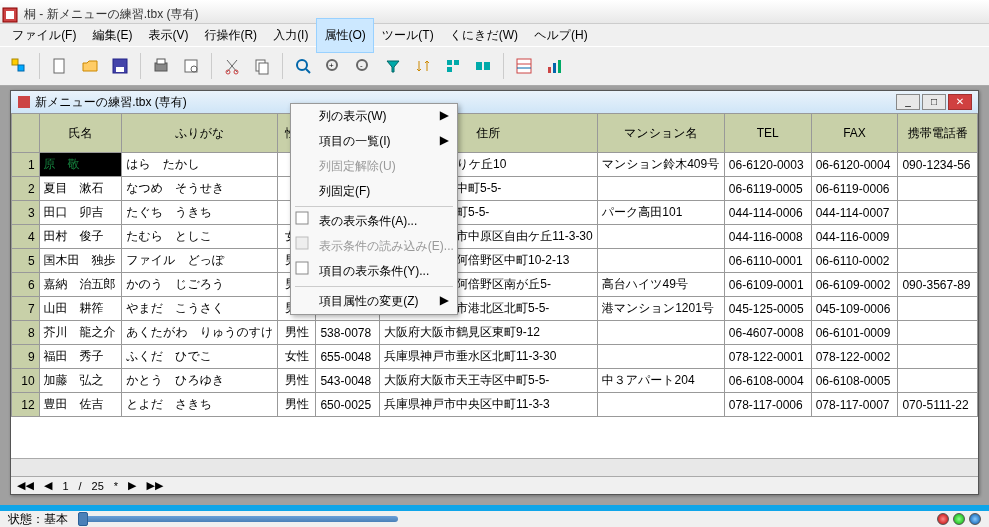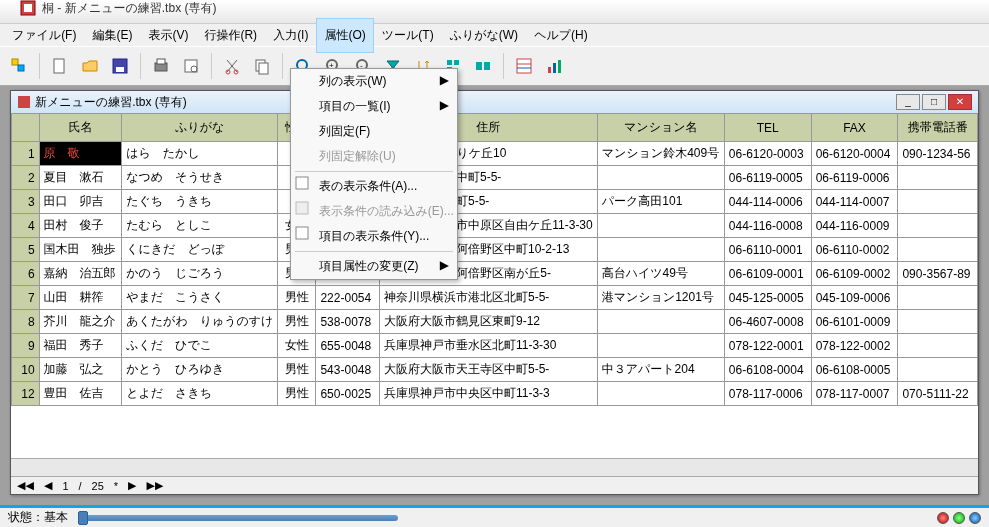--- a/index.html
+++ b/index.html
@@ -1,58 +1,58 @@
 <!DOCTYPE html>
 <html><head>
 <meta charset="utf-8">
 <style>
 * { margin: 0; padding: 0; box-sizing: border-box; }
 body { font-family: "MS PGothic", "Meiryo", sans-serif; font-size: 12px; background: #f0f0f0; width: 989px; height: 527px; overflow: hidden; }
-.titlebar { background: linear-gradient(#fff,#e8e8e8); height: 24px; display: flex; align-items: flex-start; padding: 0 20px; border-bottom: 1px solid #ccc; }
+.titlebar { background: linear-gradient(#fff,#e8e8e8); height: 24px; display: flex; align-items: flex-end; padding: 0 2px; border-bottom: 1px solid #ccc; }
 .titlebar .icon { width: 16px; height: 16px; margin-right: 6px; }
 .titlebar .title { color: #333; }
 .menubar { background: #f0f0f0; height: 22px; display: flex; align-items: center; padding: 0 4px; }
 .menubar .mitem { padding: 3px 8px; cursor: default; }
 .menubar .mitem.active { background: #cce8ff; border: 1px solid #99d1ff; padding: 8px 7px; }
 .toolbar { background: #f0f0f0; height: 40px; border-top: 1px solid #fff; border-bottom: 1px solid #aaa; display: flex; align-items: center; padding: 0 6px; gap: 4px; }
 .toolbar .tbtn { width: 26px; height: 26px; display: flex; align-items: center; justify-content: center; border: 1px solid transparent; }
 .toolbar .sep { width: 1px; height: 26px; background: #ccc; margin: 0 3px; }
 .mdi-area { background: #a0a0a0; position: relative; height: 419px; padding: 6px; }
 .docwin { position: absolute; left: 10px; top: 4px; right: 10px; bottom: 10px; background: #fff; border: 1px solid #555; box-shadow: 1px 1px 3px rgba(0,0,0,.3); display: flex; flex-direction: column; }
 .docwin .dtitle { background: linear-gradient(#eaf3fb,#cfe5f7); height: 22px; display: flex; align-items: center; padding: 0 6px; font-size: 12px; }
 .docwin .dtitle .spacer { flex: 1; }
 .docwin .dtitle .wbtn { width: 24px; height: 16px; margin-left: 2px; border: 1px solid #888; background: #e8e8e8; font-size: 10px; text-align: center; line-height: 14px; }
 .docwin .dtitle .wbtn.close { background: #d04040; color: #fff; border-color: #a03030; }
 .grid-wrap { flex: 1; overflow: hidden; position: relative; }
 table { border-collapse: collapse; width: 100%; }
 th, td { border: 1px solid #999; padding: 2px 4px; font-size: 12px; height: 24px; white-space: nowrap; overflow: hidden; }
-thead th { background: #c8d0a8; color: #000; font-weight: normal; text-align: center; height: 28px; }
+thead th { background: #c8d0a8; color: #000; font-weight: normal; text-align: center; height: 39px; }
 tbody td.rownum { background: #c8d0a8; text-align: right; width: 50px; font-size: 12px; }
 tbody tr.cur td.rownum { background: #c8d0a8; }
-tbody tr.cur td.name-cell { background: #000; color: #ef4444; }
+tbody tr.cur td.name-cell { background: #000; color: #15803d; }
 .col-name { width: 90px; }
 .col-kana { width: 120px; }
 .col-sex { width: 60px; text-align: center; }
 .col-zip { width: 80px; }
 .col-addr { width: 180px; }
 .col-man { width: 130px; }
 .col-tel { width: 100px; }
 .col-fax { width: 100px; }
 .col-mob { width: 90px; }
 .hscroll { height: 18px; background: #e8e8e8; border-top: 1px solid #aaa; }
 .docfooter { height: 18px; background: #f0f0f0; border-top: 1px solid #aaa; display: flex; align-items: center; padding: 0 6px; font-size: 11px; gap: 10px; }
-.statusbar { height: 22px; background: #f0f0f0; border-top: 3px solid #0ea5e9; display: flex; align-items: center; padding: 0 8px; font-size: 12px; }
+.statusbar { height: 22px; background: #f0f0f0; border-top: 6px solid #0ea5e9; display: flex; align-items: center; padding: 0 8px; font-size: 12px; }
 .statusbar .slider { margin-left: 10px; width: 320px; height: 6px; background: linear-gradient(#6aa0d8,#4a80b8); border-radius: 3px; position: relative; }
 .statusbar .slider .knob { position: absolute; left: 0; top: -4px; width: 10px; height: 14px; background: #4a80b8; border: 1px solid #2a6098; border-radius: 2px; }
 .statusbar .leds { margin-left: auto; display: flex; gap: 4px; }
 .led { width: 12px; height: 12px; border-radius: 50%; border: 1px solid #555; }
 .led.r { background: radial-gradient(#f88,#b00); }
 .led.g { background: radial-gradient(#8f8,#0a0); }
 .led.b { background: radial-gradient(#8cf,#05a); }
-.dropdown { position: absolute; background: #f8f8f8; border: 1px solid #999; box-shadow: 2px 2px 5px rgba(0,0,0,.3); font-size: 12px; z-index: 100; }
+.dropdown { position: absolute; background: #f8f8f8; border: 1px solid #999; box-shadow: 2px 2px 5px rgba(0,0,0,.3); font-size: 12px; z-index: 100; margin-top: 35px; }
 .dropdown .ditem { padding: 4px 30px 4px 28px; position: relative; white-space: nowrap; }
 .dropdown .ditem.disabled { color: #999; }
 .dropdown .ditem .arrow { position: absolute; right: 8px; top: 4px; }
 .dropdown .dsep { height: 1px; background: #ccc; margin: 2px 4px; }
 .dropdown .ditem.hover { background: #cce8ff; }
 .dropdown .ditem .micon { position: absolute; left: 4px; top: 2px; width: 16px; height: 16px; }
 svg { display: block; }
 </style>
 </head>
 <body>
@@ -68,21 +68,21 @@
 </div>
 
 <div class="menubar">
   <span class="mitem">ファイル(F)</span>
   <span class="mitem">編集(E)</span>
   <span class="mitem">表示(V)</span>
   <span class="mitem">行操作(R)</span>
   <span class="mitem">入力(I)</span>
   <span class="mitem active">属性(O)</span>
   <span class="mitem">ツール(T)</span>
-  <span class="mitem">ふりがな(W)</span>
+  <span class="mitem">くにきだ(W)</span>
   <span class="mitem">ヘルプ(H)</span>
 </div>
 
 <div class="toolbar">
   <div class="tbtn">
       <svg width="20" height="20">
         <rect x="3" y="3" width="6" height="6" fill="#fc0" stroke="#a80"></rect>
         <rect x="9" y="9" width="6" height="6" fill="#0af" stroke="#06a"></rect>
       </svg>
     </div>
@@ -264,21 +264,21 @@
               <td class="col-zip"></td>
               <td class="col-addr">神奈川県川崎市中原区自由ケ丘11-3-30</td>
               <td class="col-man"></td>
               <td class="col-tel">044-116-0008</td>
               <td class="col-fax">044-116-0009</td>
               <td class="col-mob"></td>
             </tr>
             <tr>
               <td class="rownum">5</td>
               <td class="col-name name-cell">国木田　独歩</td>
-              <td class="col-kana">くにきだ　どっぽ</td>
+              <td class="col-kana">ファイル　どっぽ</td>
               <td class="col-sex">男性</td>
               <td class="col-zip">545-0050</td>
               <td class="col-addr">大阪府大阪市阿倍野区中町10-2-13</td>
               <td class="col-man"></td>
               <td class="col-tel">06-6110-0001</td>
               <td class="col-fax">06-6110-0002</td>
               <td class="col-mob"></td>
             </tr>
             <tr>
               <td class="rownum">6</td>
@@ -364,22 +364,22 @@
       <span>25</span>
       <span>*</span>
       <span>▶</span>
       <span>▶▶</span>
     </div>
   </div>
 
   <div class="dropdown" style="left:290px; top:-18px; width:168px">
     <div class="ditem"><span>列の表示(W)</span><span class="arrow">▶</span></div>
     <div class="ditem"><span>項目の一覧(I)</span><span class="arrow">▶</span></div>
+    <div class="ditem disabled"><span>列固定解除(U)</span></div>
     <div class="ditem"><span>列固定(F)</span></div>
-    <div class="ditem disabled"><span>列固定解除(U)</span></div>
     <div class="dsep"></div>
     <div class="ditem"><span class="micon">
           <svg width="14" height="14">
             <rect x="1" y="1" width="12" height="12" fill="#fff" stroke="#888"></rect>
           </svg>
         </span><span>表の表示条件(A)...</span></div>
     <div class="ditem disabled"><span class="micon">
           <svg width="14" height="14">
             <rect x="1" y="1" width="12" height="12" fill="#eee" stroke="#bbb"></rect>
           </svg>

